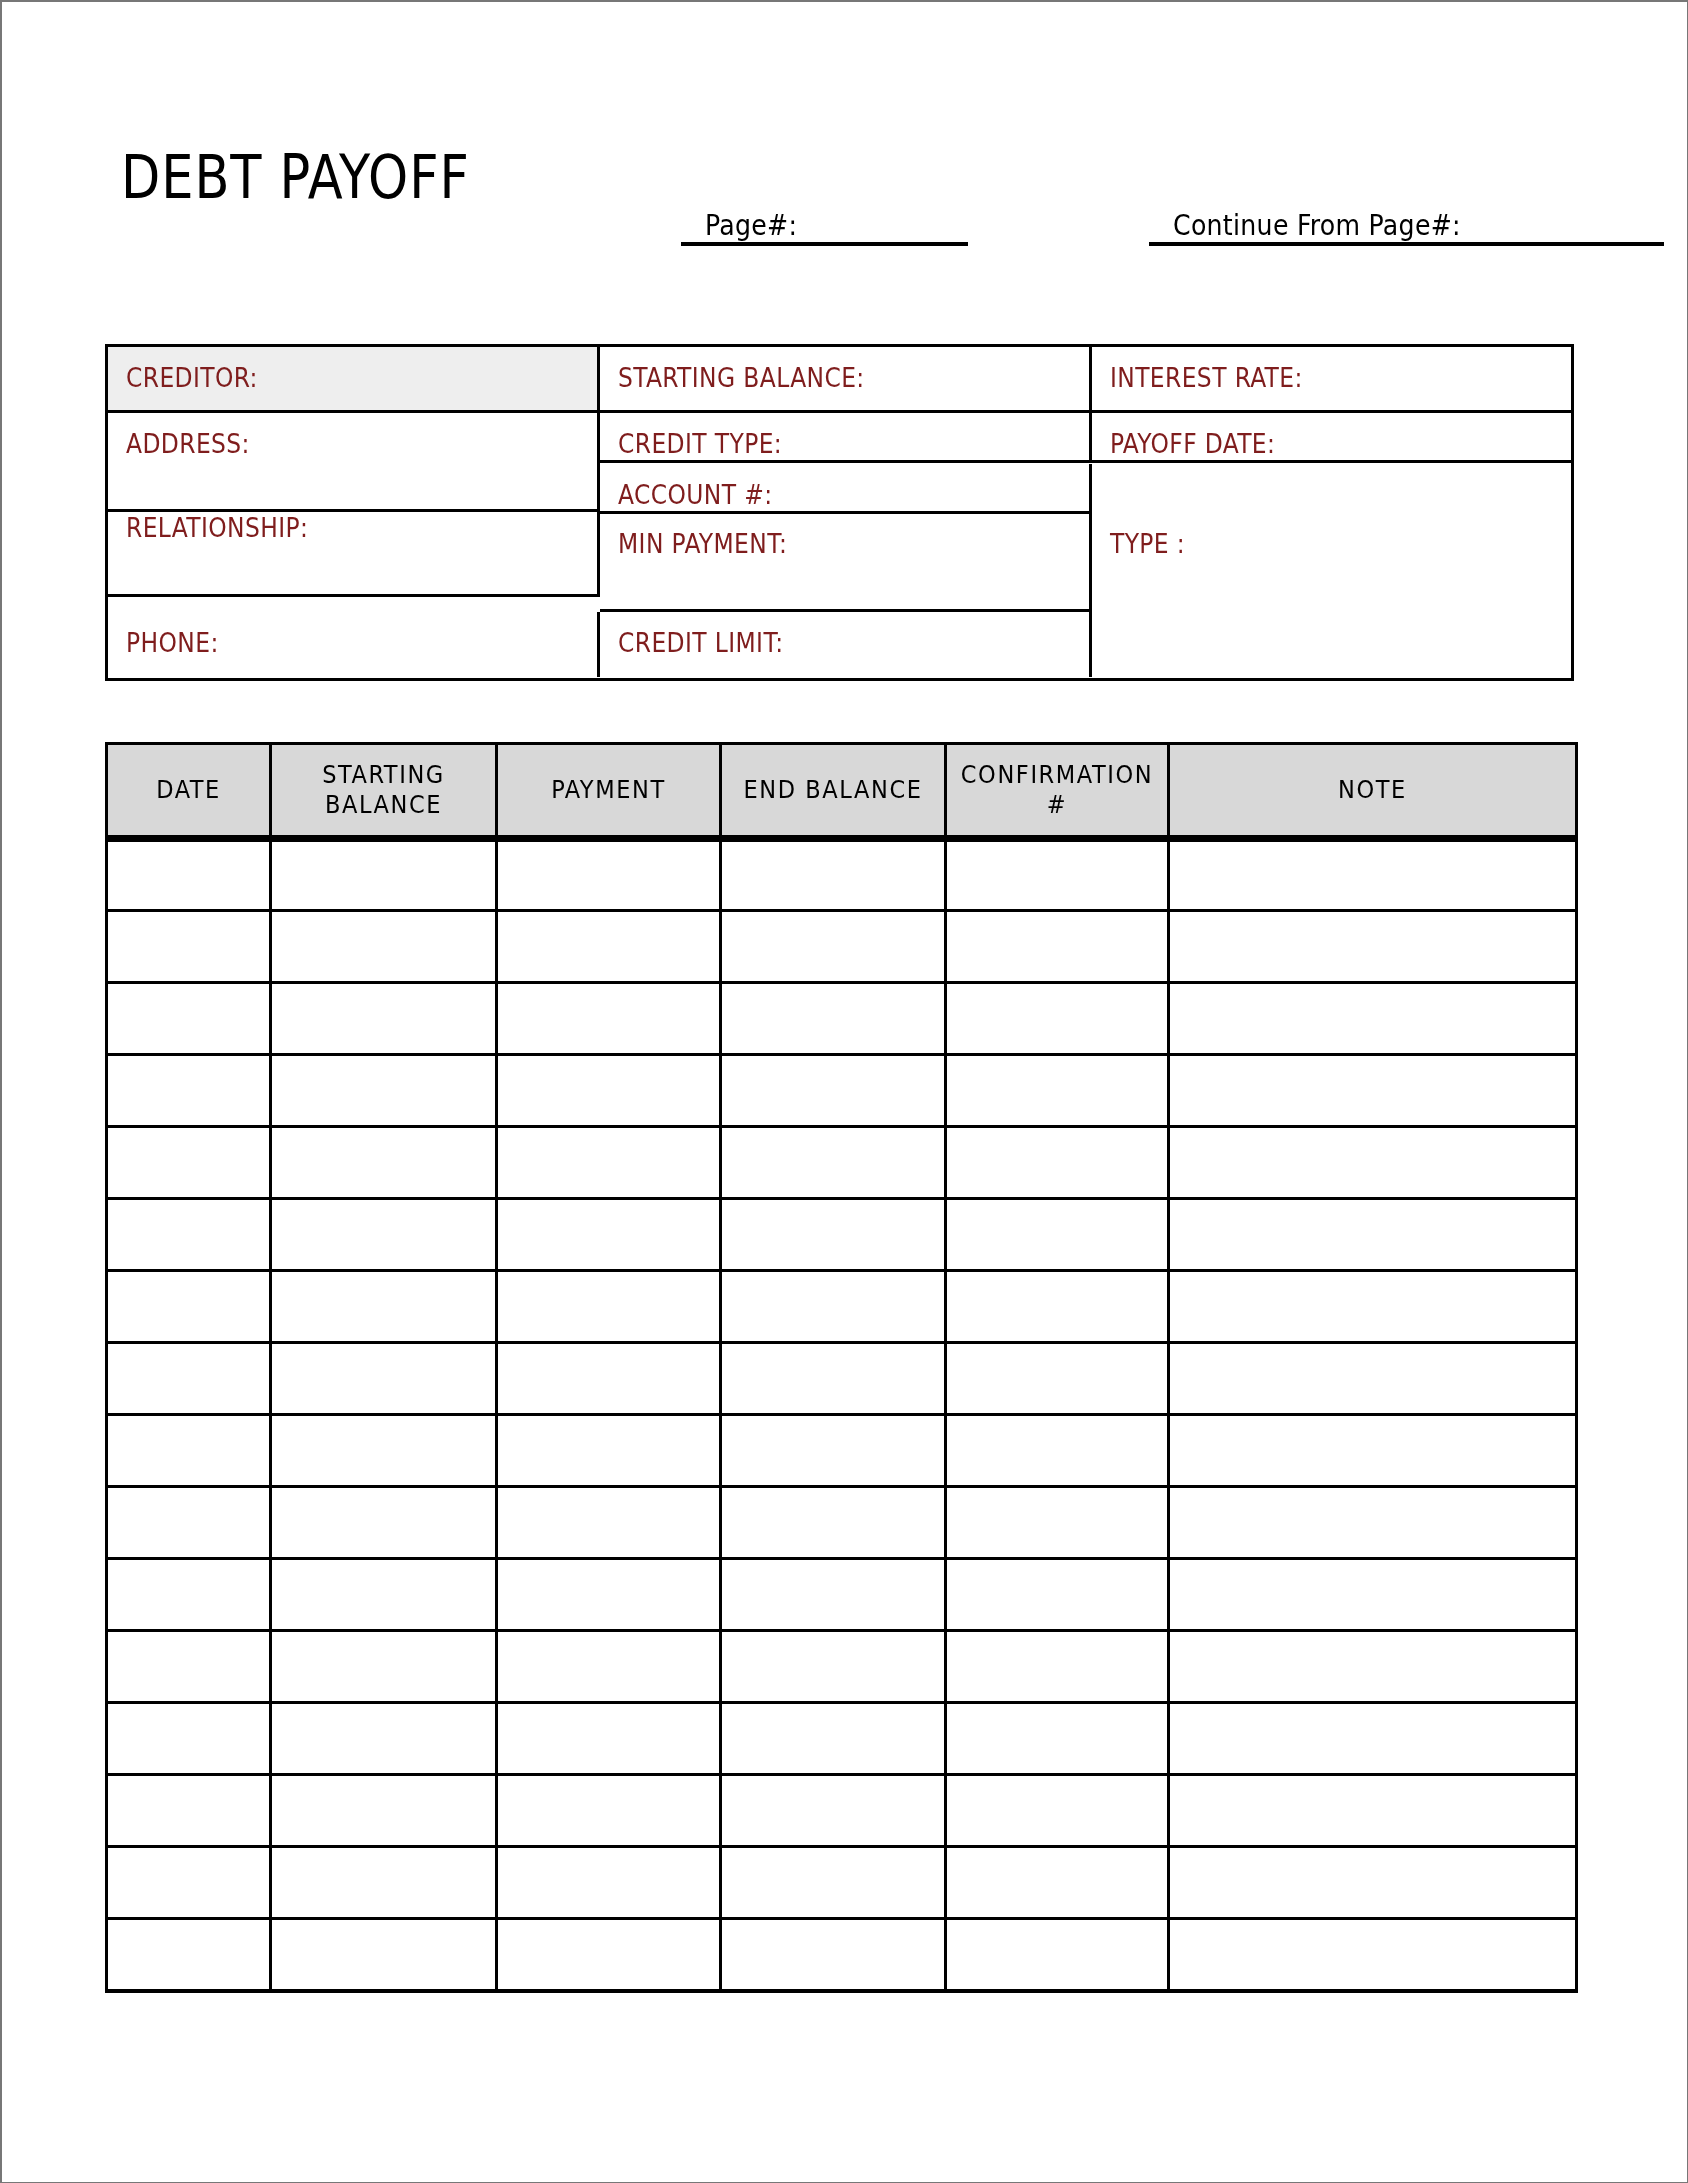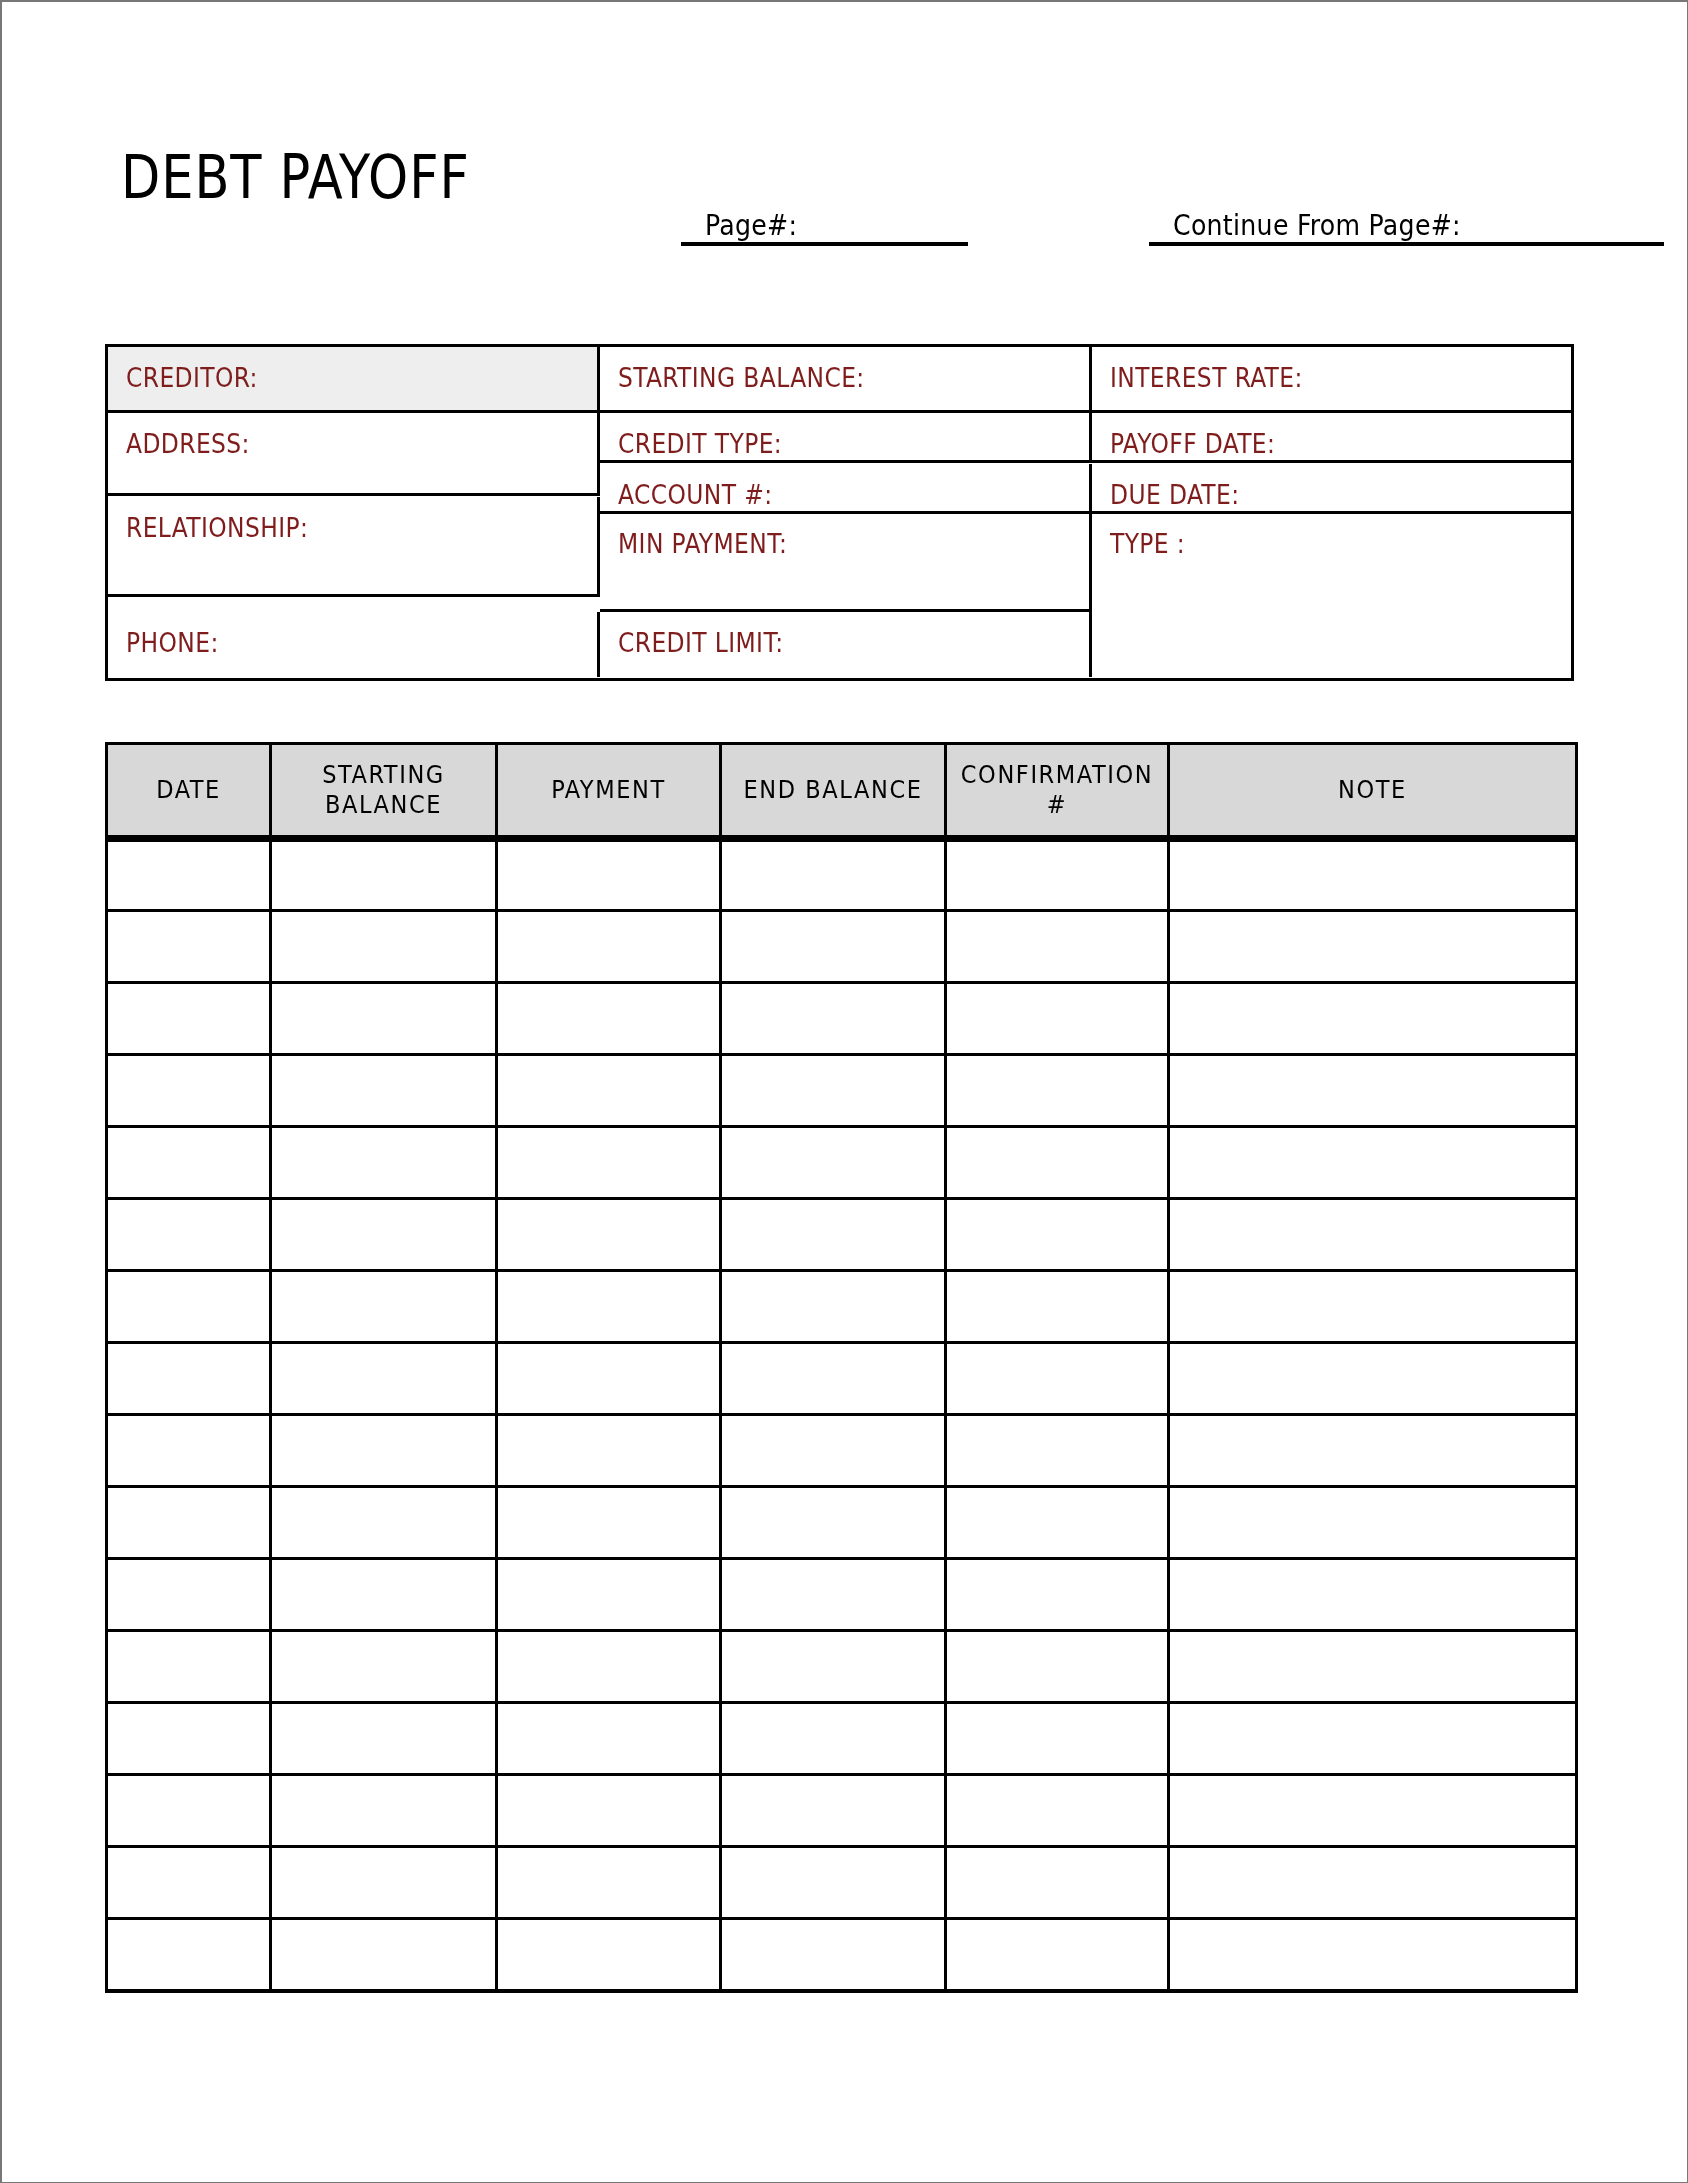--- a/index.html
+++ b/index.html
@@ -155,21 +155,21 @@
     </div>
 
   </div>
 
   <div class="info-table">
 
     <div class="info-cell shaded bdr-r bdr-b" style="left:0; top:0; width:492px; height:66px;">
       <span>CREDITOR:</span>
     </div>
 
-    <div class="info-cell bdr-r bdr-b" style="left:0; top:66px; width:492px; height:83px;">
+    <div class="info-cell bdr-r bdr-b" style="left:0; top:66px; width:492px; height:99px;">
       <span>ADDRESS:</span>
     </div>
 
     <div class="info-cell bdr-r bdr-b" style="left:0; top:150px; width:492px; height:100px;">
       <span>RELATIONSHIP:</span>
     </div>
 
     <div class="info-cell bdr-r" style="left:0; top:265px; width:492px; height:65px;">
       <span>PHONE:</span>
     </div>
@@ -195,23 +195,20 @@
     </div>
 
     <div class="info-cell bdr-b" style="left:948px; top:0; width:479px; height:66px;margin-left:36px;">
       <span>INTEREST RATE:</span>
     </div>
 
     <div class="info-cell bdr-b" style="left:984px; top:66px; width:479px; height:50px;">
       <span>PAYOFF DATE:</span>
     </div>
 
-    <div class="info-cell bdr-b" style="left:984px; top:117px; width:479px; height:50px;">
-      <span>DUE DATE:</span>
-    </div>
 
     <div class="info-cell" style="left:984px; top:166px; width:479px; height:164px;">
       <span>TYPE :</span>
     </div>
 
   </div>
 
   <table class="ledger">
     <colgroup>
       <col class="col-date">

